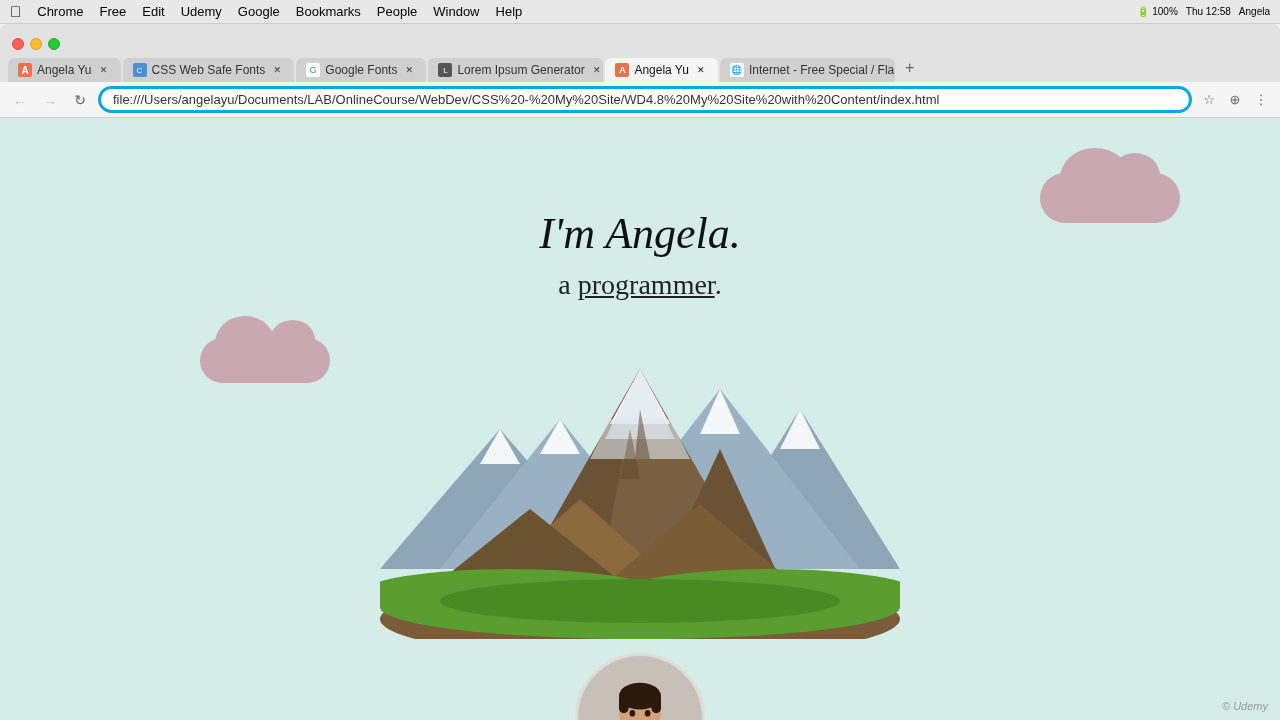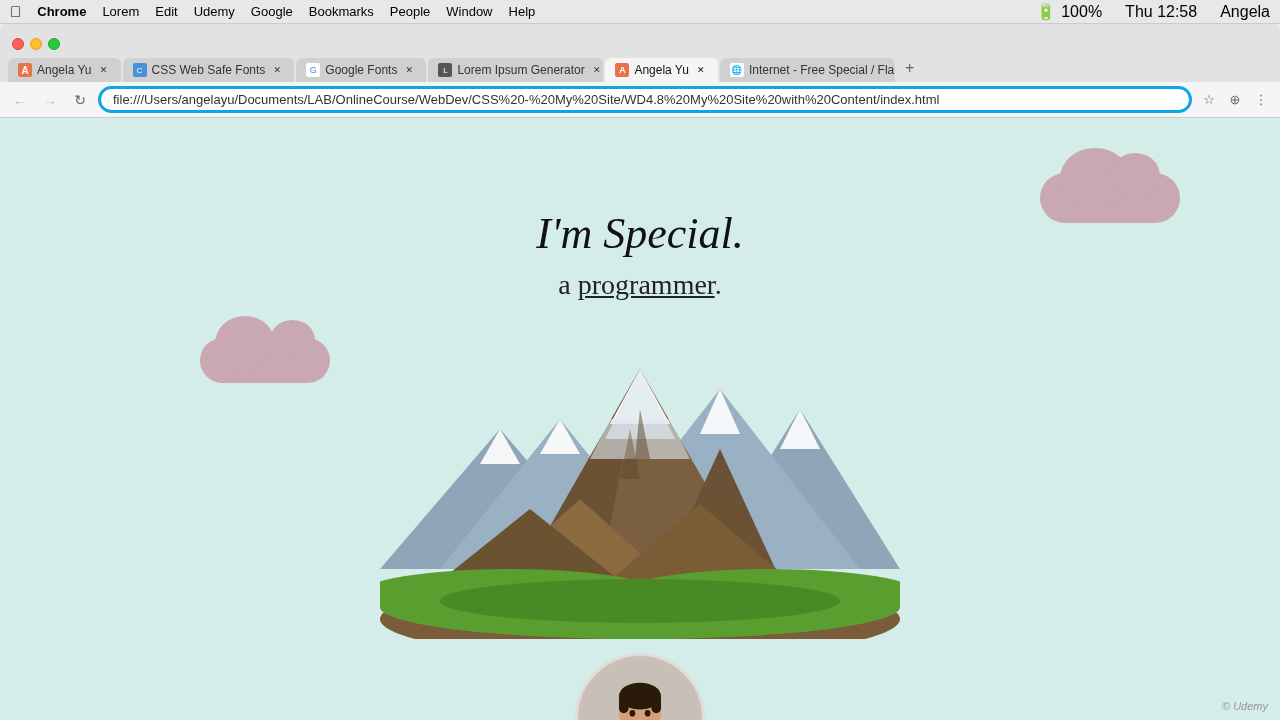--- a/index.html
+++ b/index.html
@@ -10,30 +10,30 @@
       height: 24px;
       background: #e8e8e8;
       display: flex;
       align-items: center;
       padding: 0 10px;
       font-size: 13px;
       border-bottom: 1px solid #ccc;
       gap: 16px;
     }
     .menu-bar .apple { font-size: 15px; }
-    .menu-bar .app-name { font-weight: bold; }
+    .menu-bar .app-name { font-weight: normal; }
     .menu-item { cursor: pointer; }
 
     
     .menu-bar-right {
       margin-left: auto;
       display: flex;
       align-items: center;
-      gap: 23px;
-      font-size: 16px;
+      gap: 8px;
+      font-size: 10px;
     }
 
     
     .browser {
       background: #d8d8d8;
       border-radius: 8px 8px 0 0;
       overflow: hidden;
     }
 
     
@@ -312,21 +312,21 @@
     .fav-css { background: #4a90d9; color: white; font-size: 8px; }
     .fav-google { background: white; }
     .fav-angela2 { background: #e8734a; color: white; font-size: 9px; font-weight: bold; }
   </style>
 </head>
 <body>
 
 <div class="menu-bar">
   <span class="apple"></span>
   <span class="app-name menu-item">Chrome</span>
-  <span class="menu-item">Lorem</span>
+  <span class="menu-item">Free</span>
   <span class="menu-item">Edit</span>
   <span class="menu-item">Udemy</span>
   <span class="menu-item">Google</span>
   <span class="menu-item">Bookmarks</span>
   <span class="menu-item">People</span>
   <span class="menu-item">Window</span>
   <span class="menu-item">Help</span>
   <div class="menu-bar-right">
     <span>🔋 100%</span>
     <span>Thu 12:58</span>
@@ -398,21 +398,21 @@
   </div>
 
   <div class="webpage">
 
     <div class="cloud cloud-right"></div>
 
     <div class="cloud cloud-left"></div>
 
     <div class="heading-container">
       <span class="heading-name" style="font-family: 'Palatino Linotype', Palatino, 'Book Antiqua', Georgia, cursive; font-style: italic; font-size: 44px;">
-        I'm Special.
+        I'm Angela.
       </span>
       <p class="heading-sub" style="font-family: Georgia, 'Times New Roman', serif; font-size: 28px; font-weight: normal;">
         a <u>programmer</u>.
       </p>
     </div>
 
     <div class="mountain-container">
       <svg viewBox="0 0 520 310" xmlns="http://www.w3.org/2000/svg" width="520">
 
         <ellipse cx="260" cy="290" rx="260" ry="40" fill="#7a5c3a"></ellipse>

